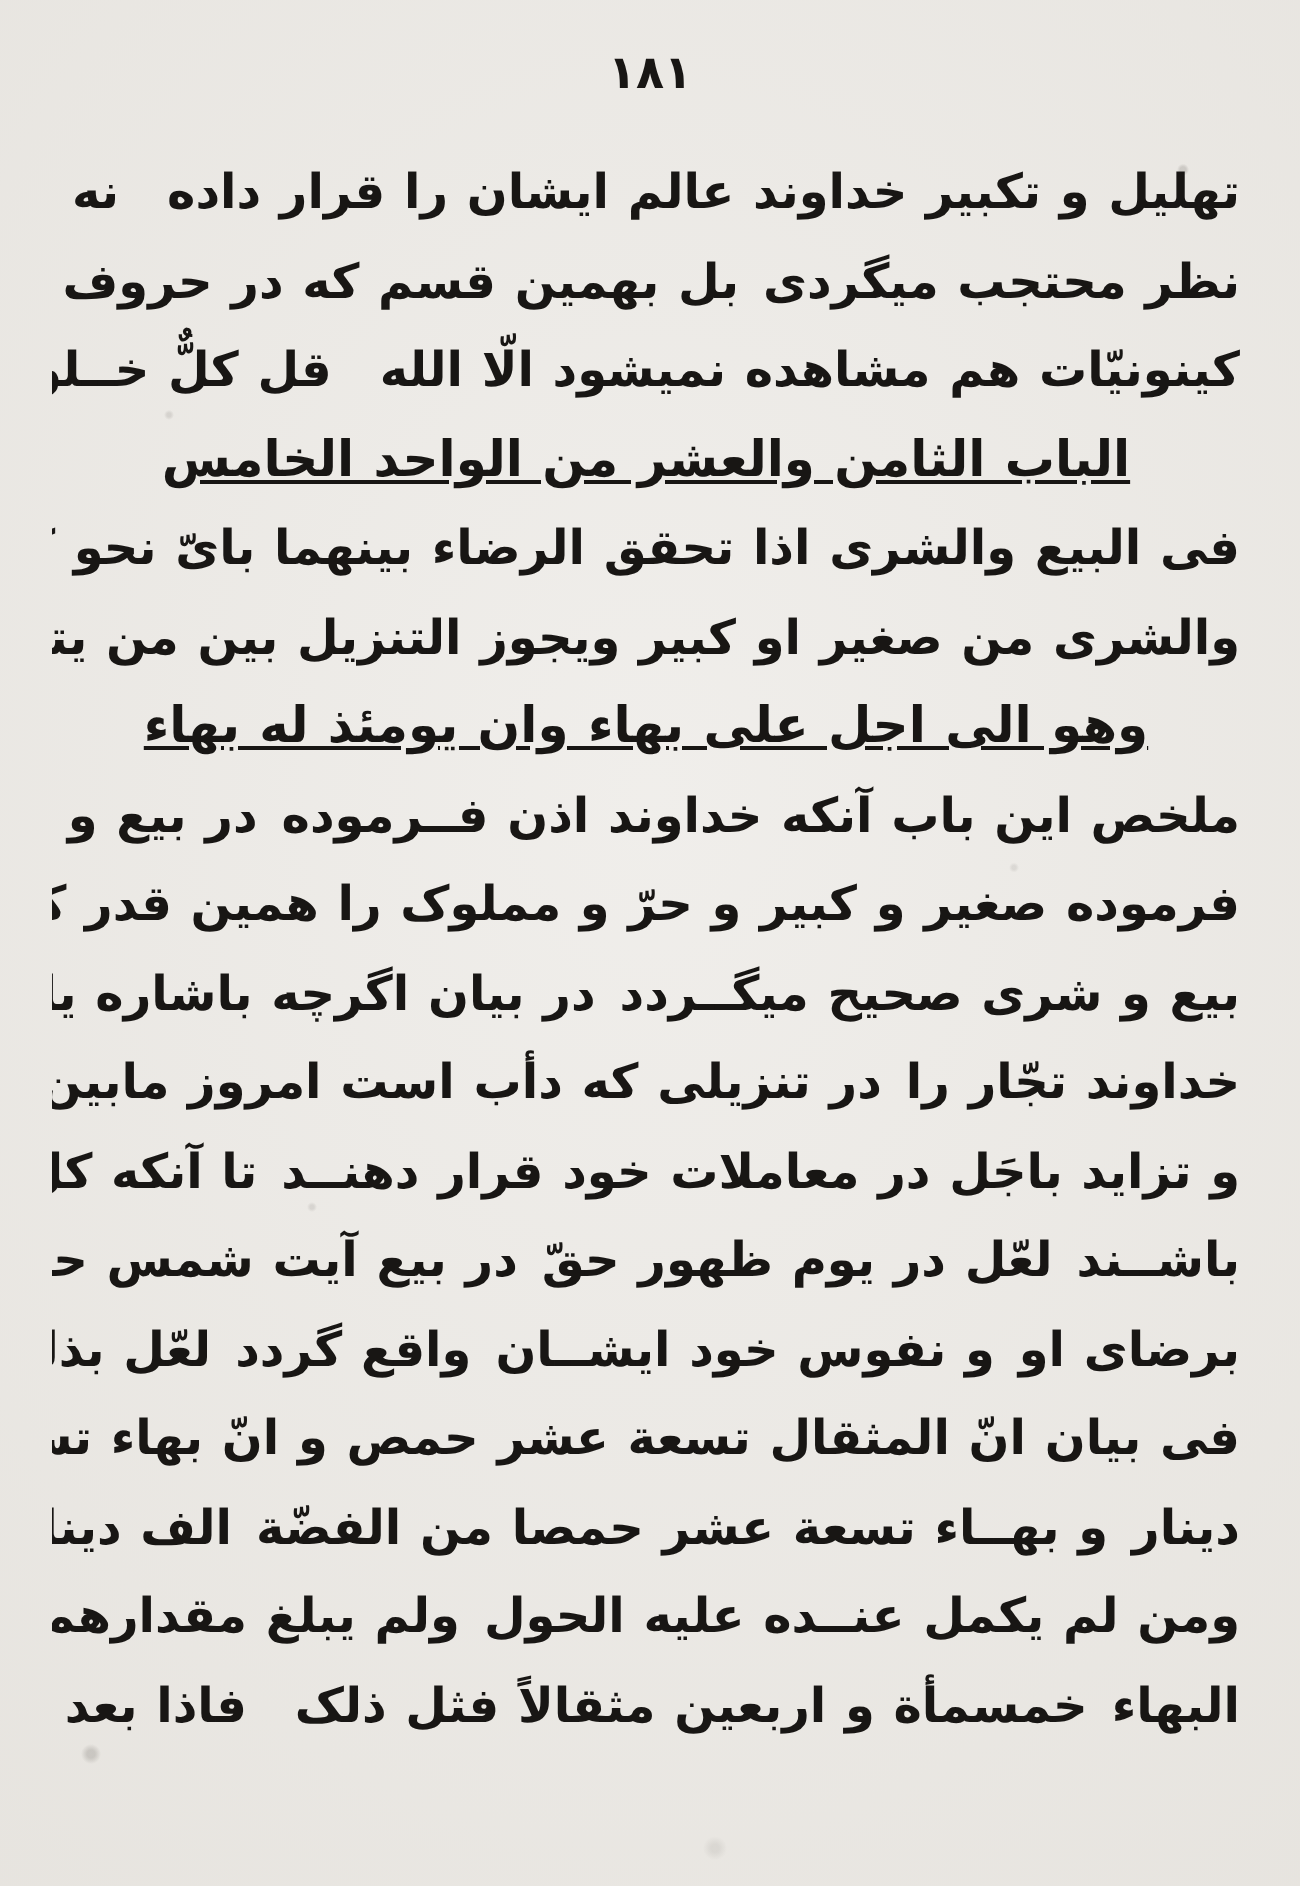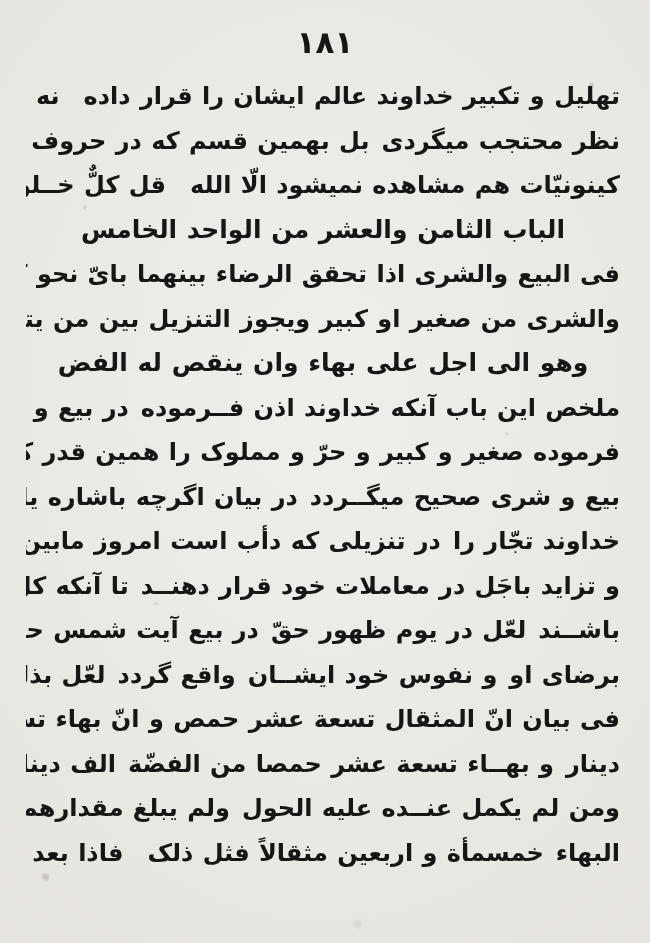--- a/index.html
+++ b/index.html
@@ -24,21 +24,21 @@
       radial-gradient(circle at 24% 64%, rgba(90,85,80,0.14) 0 1px, transparent 2.5px),
       radial-gradient(circle at 7% 93%, rgba(110,106,100,0.25) 0 2px, transparent 5px),
       radial-gradient(circle at 55% 98%, rgba(110,106,100,0.12) 0 2px, transparent 6px),
       radial-gradient(ellipse 120% 110% at 50% 42%, rgba(255,255,255,0.35), rgba(215,212,205,0.30) 95%),
       #e8e5e0;
   }
   .page-number {
     padding-top: 24px;
     height: 34px;
     text-align: center;
-    font-size: 31px;
+    font-size: 23px;
     font-weight: bold;
     letter-spacing: 2px;
     direction: rtl;
   }
   .text-block {
     padding: 16px 30px 0 26px;
   }
   .line {
     font-size: 24px;
     font-weight: bold;
@@ -48,37 +48,38 @@
     text-align-last: justify;
     -moz-text-align-last: justify;
     word-spacing: 1px;
     white-space: nowrap;
     overflow: hidden;
   }
   .line.center {
     text-align: left;
     text-align-last: center;
     font-size: 25px;
+    text-decoration: underline;
   }
 </style>
 </head>
 <body>
 
 <div class="page">
 
   <div class="page-number">١٨١</div>
 
   <div class="text-block">
     <div class="line">تهلیل و تکبیر خداوند عالم ایشان را قرار داده نه درحین تکبیر نظر کنی بایشان که حین</div>
     <div class="line">نظر محتجب میگردی بل بهمین قسم که در حروف الله اکبر نمی بینی الّا اللهَ را در آن</div>
     <div class="line">کینونیّات هم مشاهده نمیشود الّا الله قل کلٌّ خــلق للّه وکل له عابدون</div>
     <div class="line center">الباب الثامن والعشر من الواحد الخامس</div>
     <div class="line">فی البیع والشری اذا تحقق الرضاء بینهما بایّ نحو کان ولو کان نفس العمل یصح البیع</div>
     <div class="line">والشری من صغیر او کبیر ویجوز التنزیل بین من یتجّر علی ما یرضی بین المشتری والبایع</div>
-    <div class="line center">وهو الی اجل علی بهاء وان ینقص له الفض</div>
+    <div class="line center">وهو الی اجل علی بهاء وان یومئذ له بهاء</div>
     <div class="line">ملخص این باب آنکه خداوند اذن فــرموده در بیع و شری تحقق رضا بینهما و اذن</div>
     <div class="line">فرموده صغیر و کبیر و حرّ و مملوک را همین قدر که اســتعلام رضا شود از طرفین</div>
     <div class="line">بیع و شری صحیح میگــردد در بیان اگرچه باشاره یا نفس عمل باشد و اذن فرموده</div>
     <div class="line">خداوند تجّار را در تنزیلی که دأب است امروز مابین ایشــان و بر آنکه تناقص</div>
     <div class="line">و تزاید باجَل در معاملات خود قرار دهنــد تا آنکه کلّ در سعه فضل و رحمت حقّ تشاکر</div>
     <div class="line">باشــند لعّل در یوم ظهور حقّ در بیع آیت شمس حقیقت و شرای ما دون او باو</div>
     <div class="line">برضای او و نفوس خود ایشــان واقع گردد لعّل بذلک ینجی یومئذ کلّ العالمون</div>
     <div class="line">فی بیان انّ المثقال تسعة عشر حمص و انّ بهاء تسعة عشر حمصّ من الذهب عشرة آلاف</div>
     <div class="line">دینار و بهــاء تسعة عشر حمصا من الفضّة الف دینار ومن یصغر لم یکن علیه شیئی</div>
     <div class="line">ومن لم یکمل عنــده علیه الحول ولم یبلغ مقدارهما علی عدد حروف الطاء حین اخذ</div>

